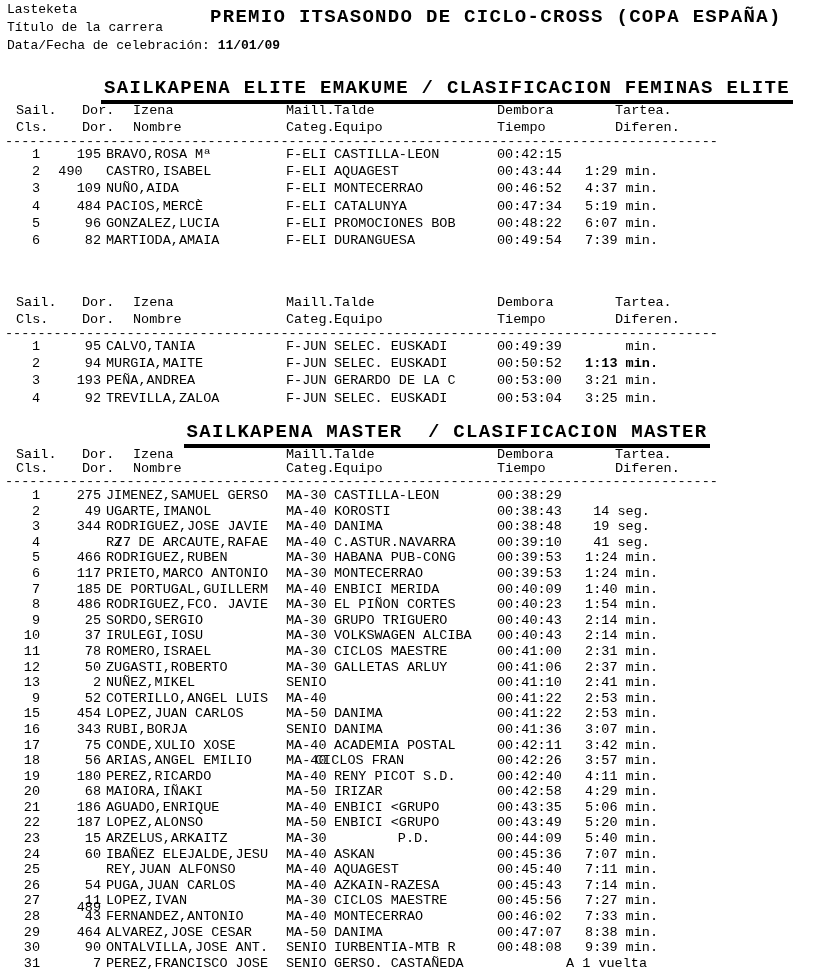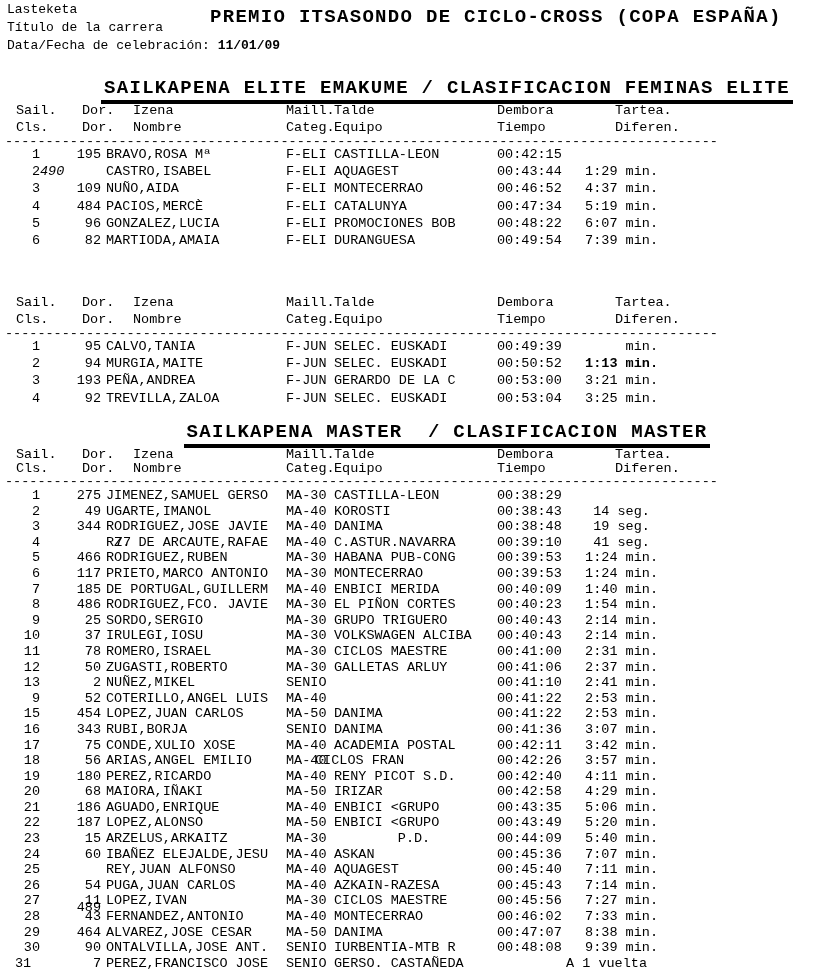--- a/index.html
+++ b/index.html
@@ -66,21 +66,21 @@
           <span class="cell" style="left: 6px; width: 34px; text-align: right;">1</span>
           <span class="cell" style="left: 40px; width: 61px; text-align: right;">195</span>
           <span class="cell" style="left: 106px; width: 172px; text-align: left;">BRAVO,ROSA Mª</span>
           <span class="cell" style="left: 286px; width: 46px; text-align: left;">F-ELI</span>
           <span class="cell" style="left: 334px; width: 160px; text-align: left;">CASTILLA-LEON</span>
           <span class="cell" style="left: 497px; width: 76px; text-align: left;">00:42:15</span>
           <span class="cell" style="left: 566px; width: 92px; text-align: right;"></span>
         </div>
         <div class="row">
           <span class="cell" style="left: 6px; width: 34px; text-align: right;">2</span>
-          <span class="cell" style="left: 40px; width: 61px; text-align: left; font-style: italic;">490</span>
+          <span class="cell" style="left: 40px; width: 61px; text-align: center;">490</span>
           <span class="cell" style="left: 106px; width: 172px; text-align: left;">CASTRO,ISABEL</span>
           <span class="cell" style="left: 286px; width: 46px; text-align: left;">F-ELI</span>
           <span class="cell" style="left: 334px; width: 160px; text-align: left;">AQUAGEST</span>
           <span class="cell" style="left: 497px; width: 76px; text-align: left;">00:43:44</span>
           <span class="cell" style="left: 566px; width: 92px; text-align: right;">1:29 min.</span>
         </div>
         <div class="row">
           <span class="cell" style="left: 6px; width: 34px; text-align: right;">3</span>
           <span class="cell" style="left: 40px; width: 61px; text-align: right;">109</span>
           <span class="cell" style="left: 106px; width: 172px; text-align: left;">NUÑO,AIDA</span>
@@ -465,21 +465,21 @@
         <div class="row">
           <span class="cell" style="left: 6px; width: 34px; text-align: right;">30</span>
           <span class="cell" style="left: 40px; width: 61px; text-align: right;">90</span>
           <span class="cell" style="left: 106px; width: 172px; text-align: left;">ONTALVILLA,JOSE ANT.</span>
           <span class="cell" style="left: 286px; width: 46px; text-align: left;">SENIO</span>
           <span class="cell" style="left: 334px; width: 160px; text-align: left;">IURBENTIA-MTB R</span>
           <span class="cell" style="left: 497px; width: 76px; text-align: left;">00:48:08</span>
           <span class="cell" style="left: 566px; width: 92px; text-align: right;">9:39 min.</span>
         </div>
         <div class="row">
-          <span class="cell" style="left: 6px; width: 34px; text-align: center;">31</span>
+          <span class="cell" style="left: 6px; width: 34px; text-align: right;">31</span>
           <span class="cell" style="left: 40px; width: 61px; text-align: right;">7</span>
           <span class="cell" style="left: 106px; width: 172px; text-align: left;">PEREZ,FRANCISCO JOSE</span>
           <span class="cell" style="left: 286px; width: 46px; text-align: left;">SENIO</span>
           <span class="cell" style="left: 334px; width: 160px; text-align: left;">GERSO. CASTAÑEDA</span>
           <span class="cell" style="left: 497px; width: 76px; text-align: left;"></span>
           <span class="cell" style="left: 566px; width: 92px; text-align: right;">A 1 vuelta  </span>
         </div>
       </div>
   </section>
 

